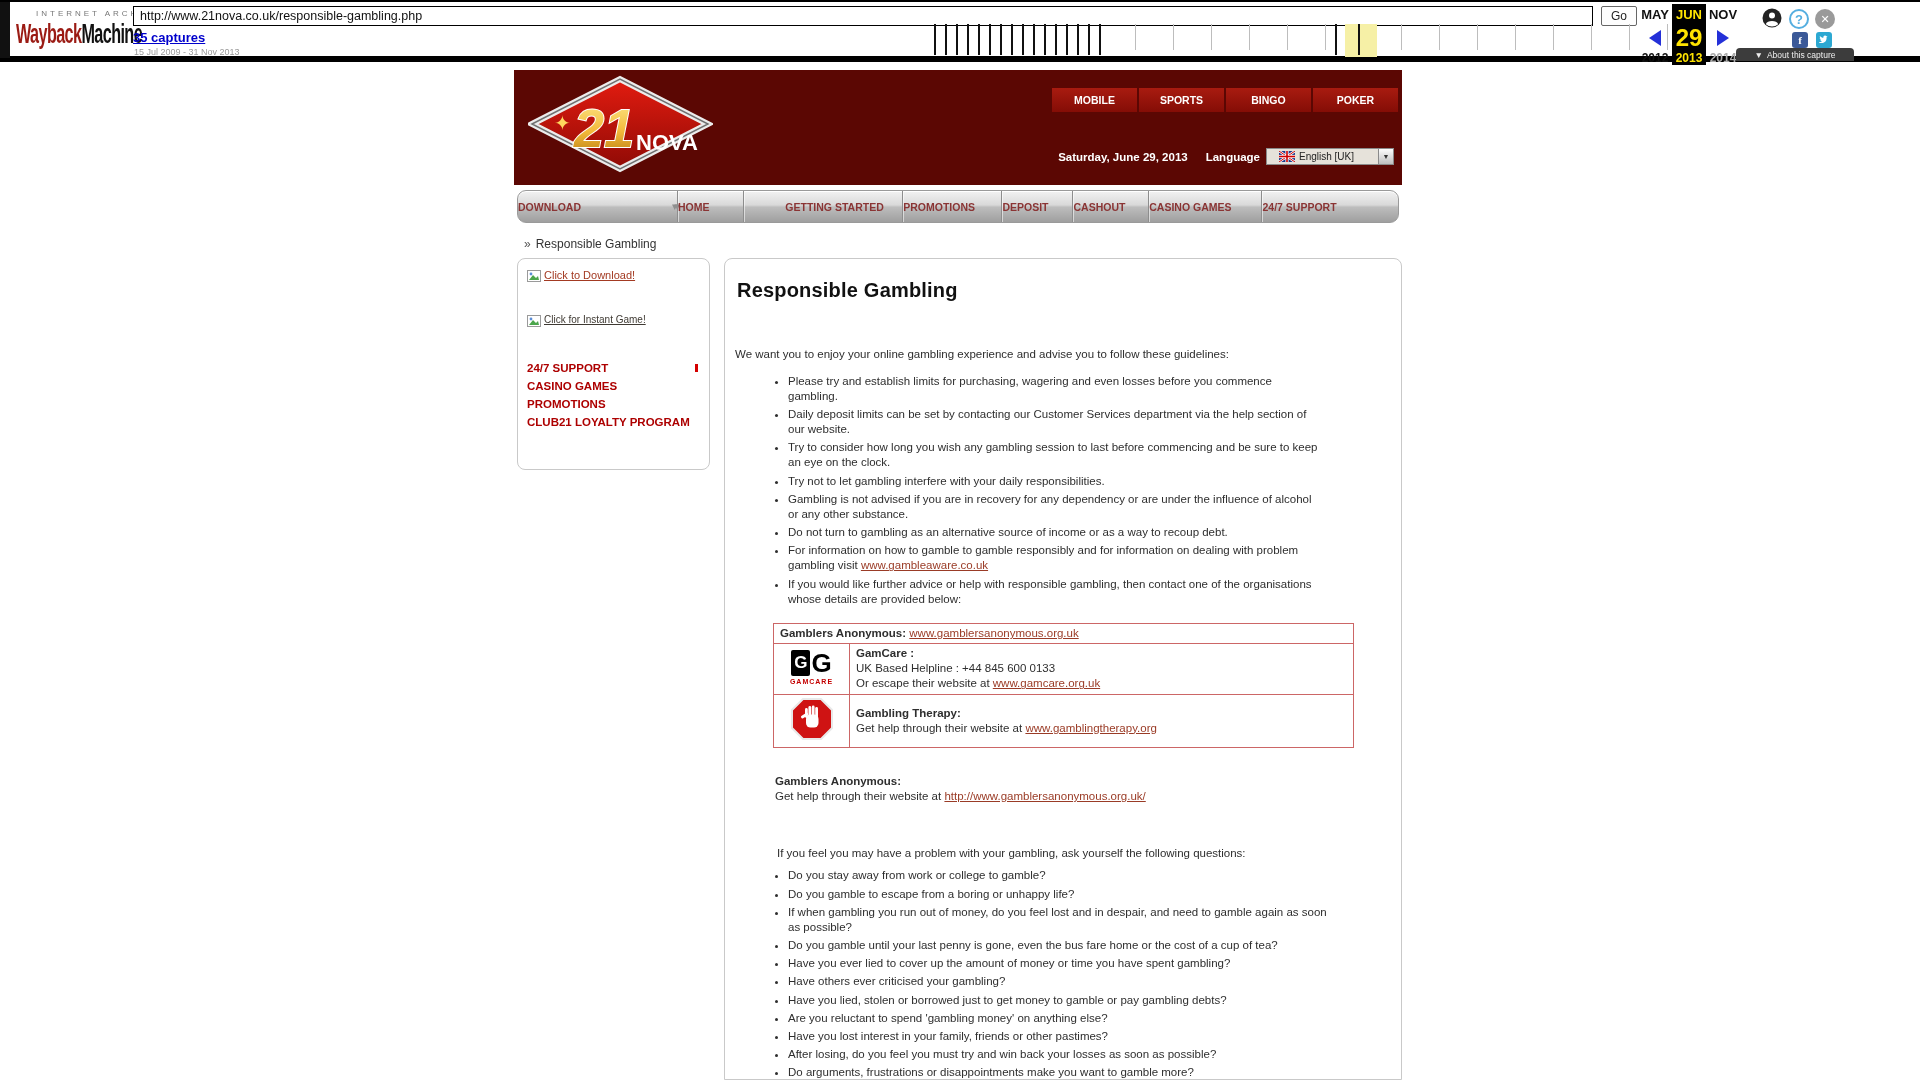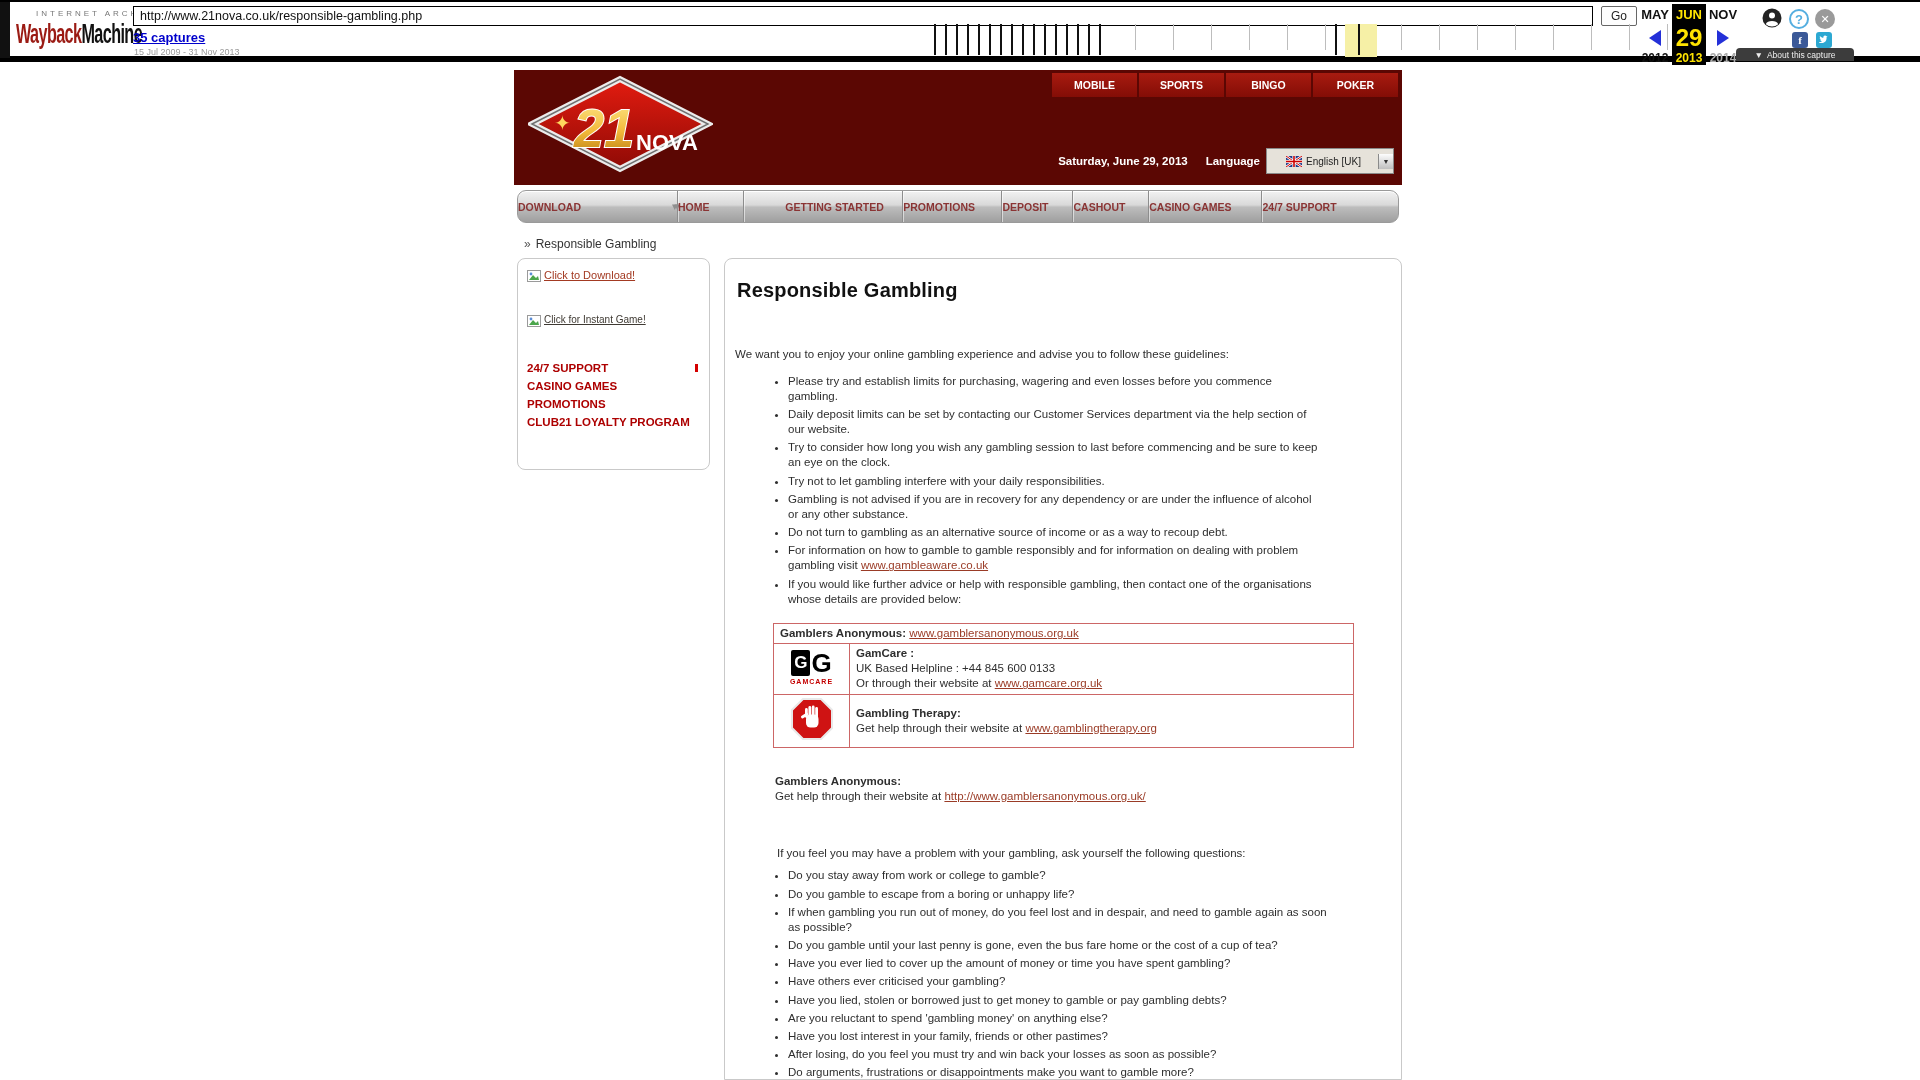--- a/index.html
+++ b/index.html
@@ -41,29 +41,29 @@
   .wb-person{left:1762px;top:6px}
   .wb-sq{position:absolute;width:16px;height:16px;border-radius:3px;color:#fff;display:flex;
     align-items:center;justify-content:center;font-weight:bold;font-size:11px}
   .wb-fb{left:1792px;top:30px;background:#3b5998;font-family:"Liberation Serif",serif}
   .wb-tw{left:1816px;top:30px;background:#2ca8d2}
   .wb-about{position:absolute;left:1736px;top:46px;width:118px;height:13px;background:#3c3c3c;border-radius:4px 4px 0 0;
     color:#eee;font-size:8.5px;display:flex;align-items:center;justify-content:center;gap:4px}
 
   
   .site-header{position:absolute;left:514px;top:70px;width:888px;height:115px;background:#5b0703}
-  .top-tabs{position:absolute;right:4px;top:3px;display:flex}
+  .top-tabs{position:absolute;right:4px;top:18px;display:flex}
   .top-tab{width:85px;height:24px;margin-left:2px;background:linear-gradient(#a81b10,#840d06);
     color:#fff;font-size:10.5px;font-weight:bold;display:flex;align-items:center;justify-content:center}
   .logo-wrap{position:absolute;left:14px;top:4px}
   .date-row{position:absolute;right:8px;top:78px;display:flex;align-items:center;gap:18px;color:#fff;
     font-size:11.5px;font-weight:bold}
   .lang-wrap{display:flex;align-items:center;gap:6px}
-  .lang-dd{width:128px;height:26px;background:#e6e2da;border:1px solid #8a8a8a;display:flex;align-items:center;
-    font-weight:normal;color:#222;font-size:10px;padding-left:19px;gap:4px}
+  .lang-dd{width:128px;height:17px;background:#e6e2da;border:1px solid #8a8a8a;display:flex;align-items:center;
+    font-weight:normal;color:#222;font-size:10px;padding-left:12px;gap:4px}
   .lang-dd .txt{flex:1}
   .dd-btn{width:15px;height:15px;background:linear-gradient(#fdfdfd,#bfbfbf);border-left:1px solid #8a8a8a;
     display:flex;align-items:center;justify-content:center;font-size:7px;color:#333}
 
   .nav{position:absolute;left:517px;top:190px;width:882px;height:33px;border-radius:9px;border:1px solid #9a9a9a;
     background:linear-gradient(180deg,#f2f2f2 0%,#d9d9d9 45%,#bdbdbd 52%,#9f9f9f 100%);
     box-shadow:inset 0 1px 0 #fff;display:flex}
   .nav-item{display:flex;align-items:center;justify-content:space-between;gap:5px;font-size:10.5px;font-weight:bold;
     color:#8a3434;border-right:1px solid #8d8d8d;box-shadow:1px 0 0 rgba(255,255,255,.55);flex-basis:0}
   .nav-item:last-child{border-right:none;box-shadow:none}
@@ -327,21 +327,21 @@
           <div class="gc-top">
             <span class="gc-box">G</span>
             <span class="gc-g">G</span>
           </div>
           <div class="gc-word">GAMCARE</div>
         </div>
       </td>
       <td>
         <div class="bold">GamCare :</div>
         <div>UK Based Helpline : +44 845 600 0133</div>
-        <div><span>Or through their website at </span><a class="rlink">www.gamcare.org.uk</a></div>
+        <div><span>Or escape their website at </span><a class="rlink">www.gamcare.org.uk</a></div>
       </td>
     </tr>
     <tr>
       <td class="logo-cell">
         <svg width="44" height="44" viewBox="0 0 44 44">
           <polygon points="13,2 31,2 42,13 42,31 31,42 13,42 2,31 2,13" fill="#cf1313" stroke="#e9e9e9" stroke-width="2"></polygon>
           <g fill="#fff">
             <rect x="16" y="17.5" width="12.5" height="13" rx="4.5"></rect>
             <rect x="15" y="11" width="2.8" height="10" rx="1.4"></rect>
             <rect x="18.4" y="9" width="2.8" height="12" rx="1.4"></rect>

